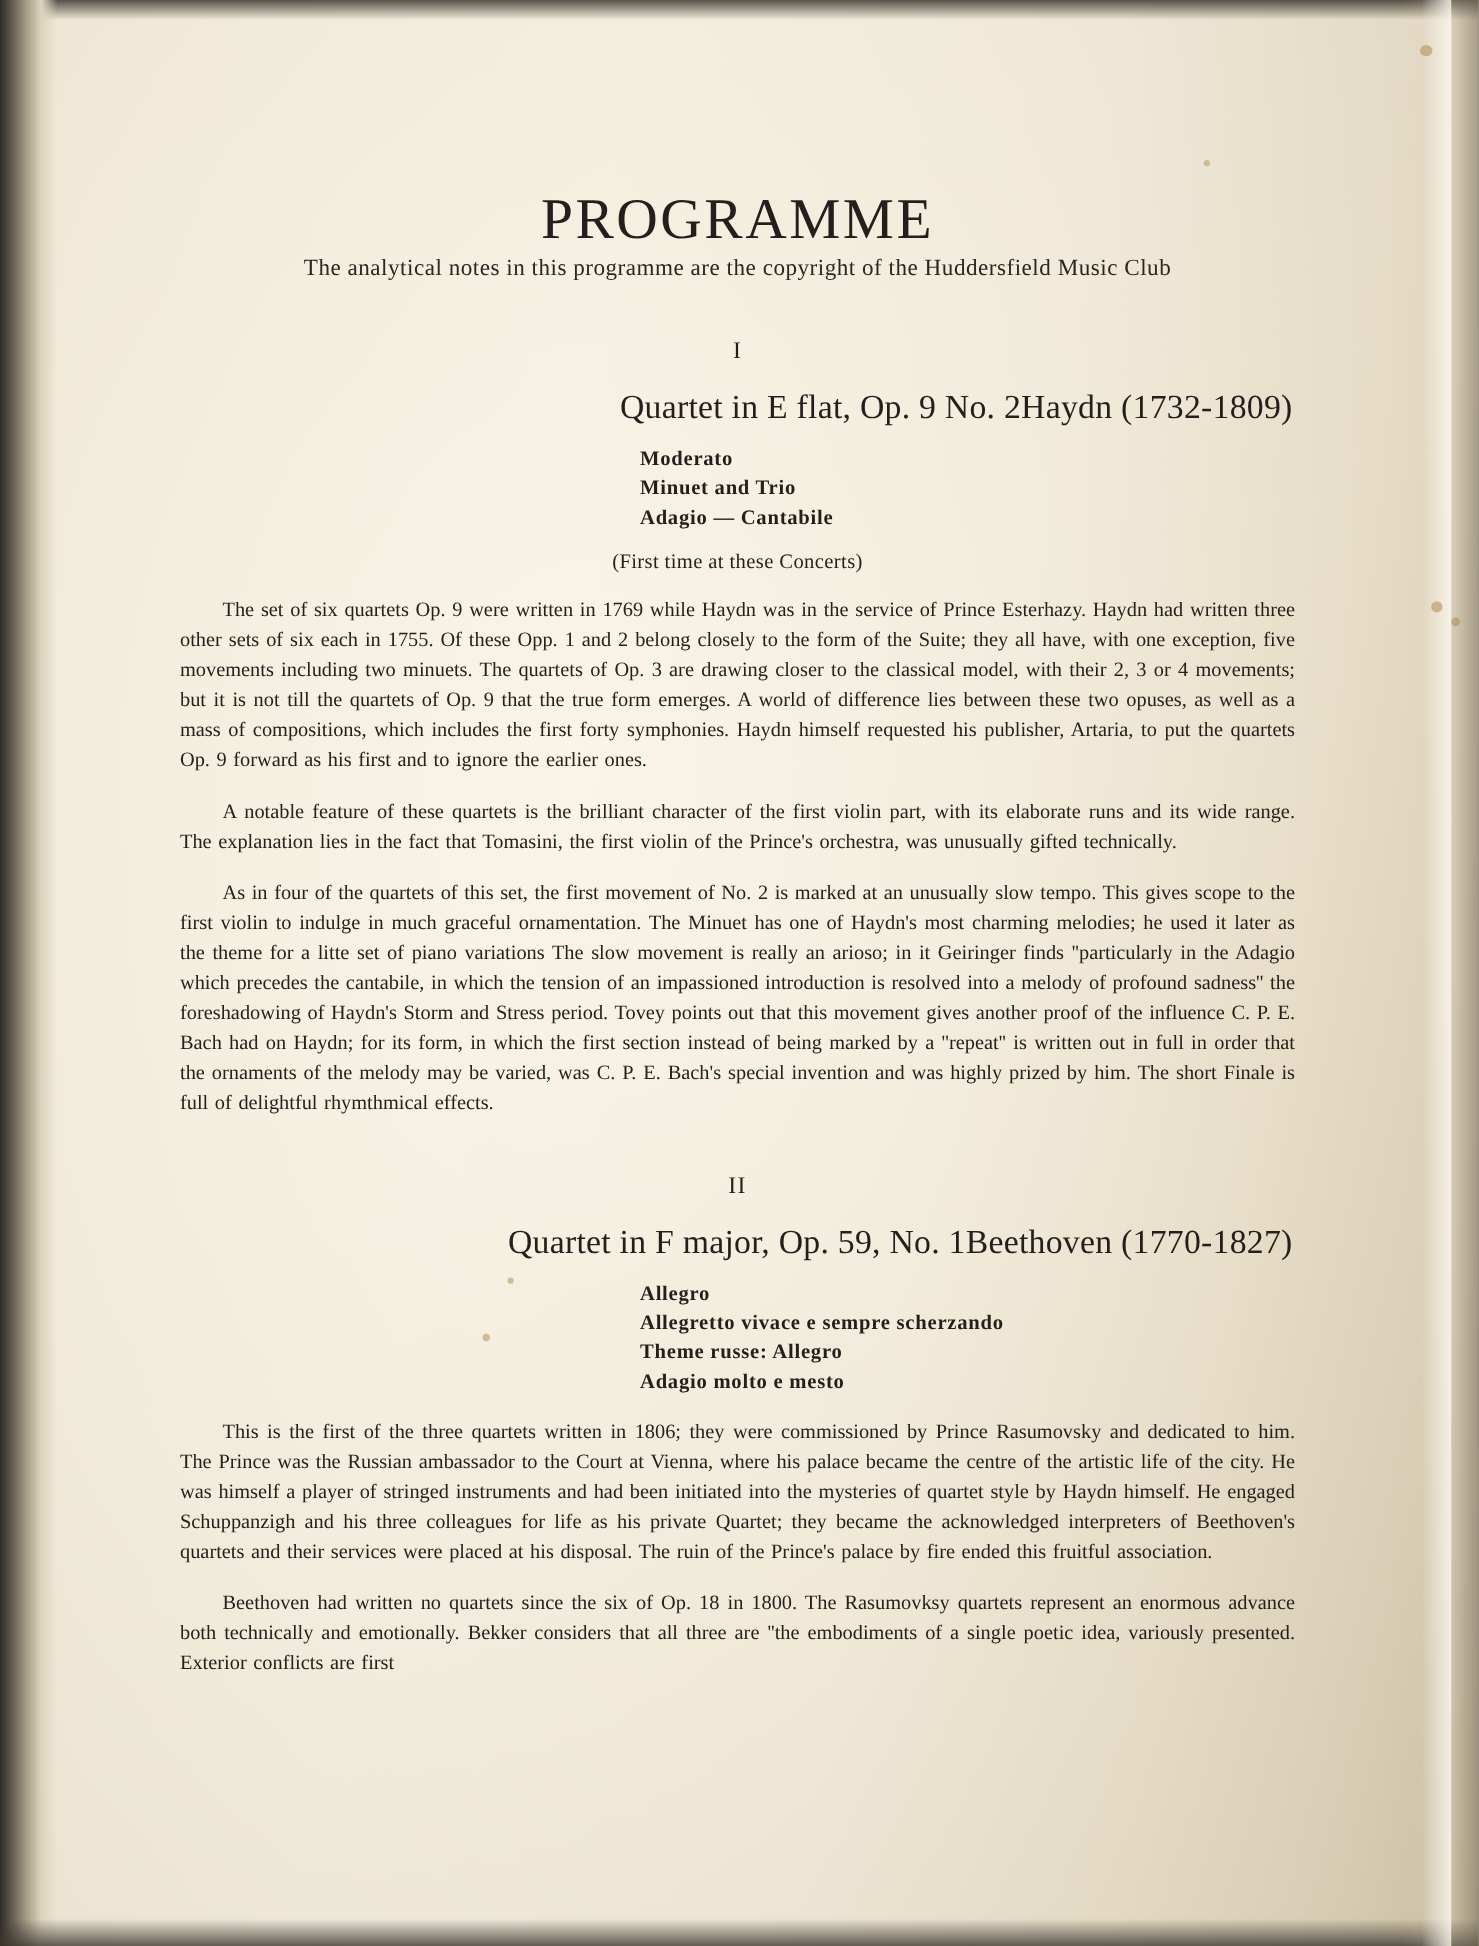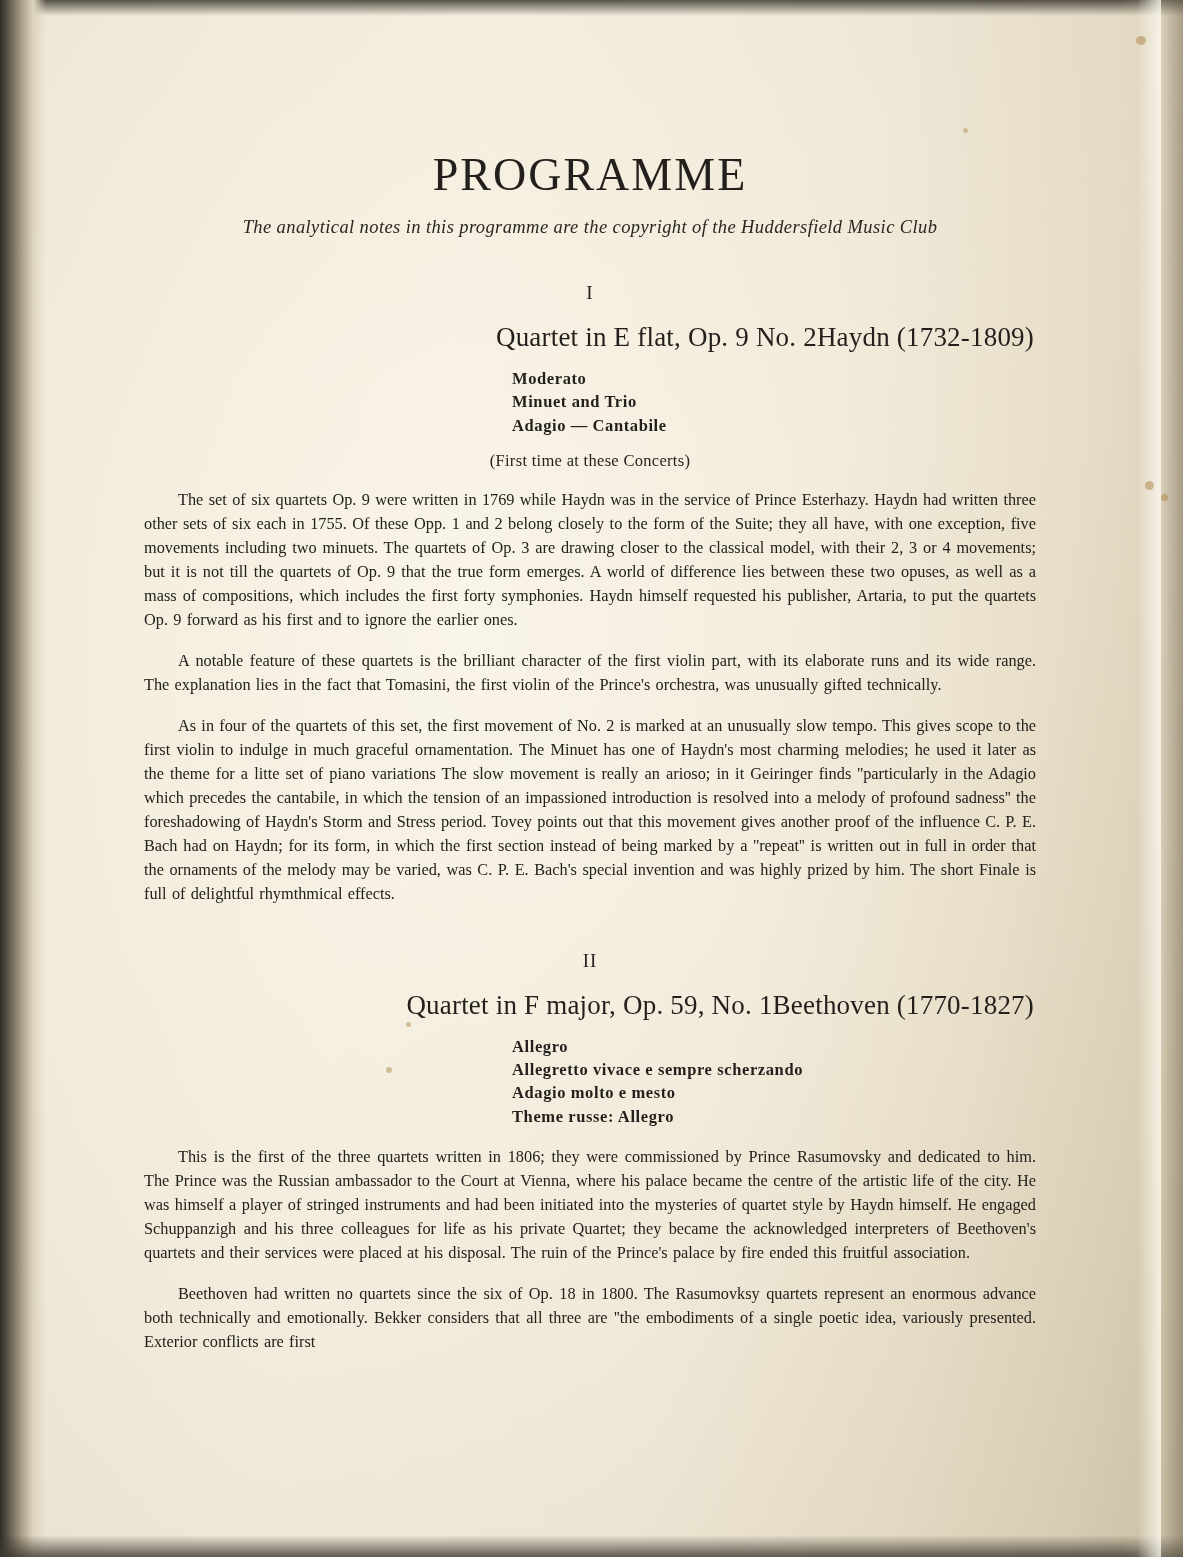--- a/index.html
+++ b/index.html
@@ -70,24 +70,23 @@
 
   h1.title {
     font-family: "Liberation Serif", serif;
     font-size: 46px;
     letter-spacing: 2px;
     font-weight: 400;
     text-align: center;
     margin: 148px 0 0 0;
   }
   .copyright {
-    font-style: italic;
     font-size: 18.5px;
     text-align: center;
-    margin-top: 16px;
+    margin-top: 4px;
     letter-spacing: 0.4px;
     color: #2b2622;
   }
   .numeral {
     text-align: center;
     font-size: 19px;
     margin-top: 44px;
     letter-spacing: 1px;
   }
   .work-head {
@@ -176,21 +175,21 @@
 
     <div class="sec2">
       <div class="numeral">II</div>
       <div class="work-head">
         <div class="work-title">Quartet in F major, Op. 59, No. 1</div>
         <div class="composer">Beethoven (1770-1827)</div>
       </div>
       <ul class="movements">
         <li>Allegro</li>
         <li>Allegretto vivace e sempre scherzando</li>
+        <li>Theme russe:   Allegro</li>
         <li>Adagio molto e mesto</li>
-        <li>Theme russe:   Allegro</li>
       </ul>
       <p class="body">This is the first of the three quartets written in 1806; they were commissioned by Prince Rasumovsky and dedicated to him. The Prince was the Russian ambassador to the Court at Vienna, where his palace became the centre of the artistic life of the city. He was himself a player of stringed instruments and had been initiated into the mysteries of quartet style by Haydn himself. He engaged Schuppanzigh and his three colleagues for life as his private Quartet; they became the acknowledged interpreters of Beethoven's quartets and their services were placed at his disposal. The ruin of the Prince's palace by fire ended this fruitful association.</p>
       <p class="body">Beethoven had written no quartets since the six of Op. 18 in 1800. The Rasumovksy quartets represent an enormous advance both technically and emotionally. Bekker considers that all three are ''the embodiments of a single poetic idea, variously presented. Exterior conflicts are first</p>
     </div>
 
   </div>
 </div>
 
 </body></html>

